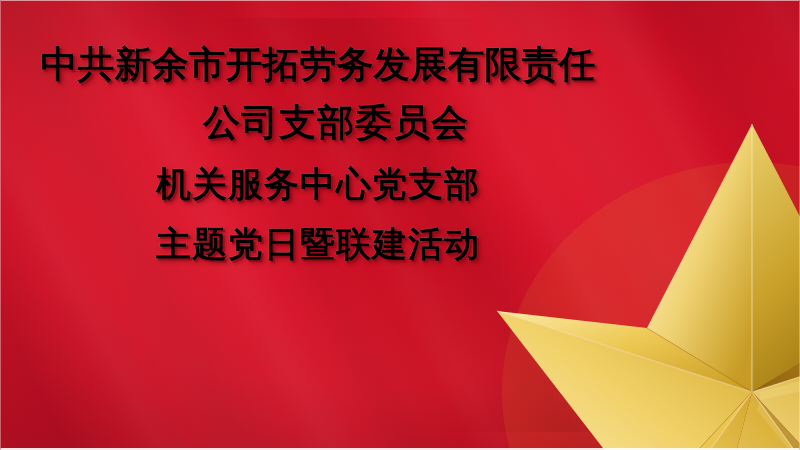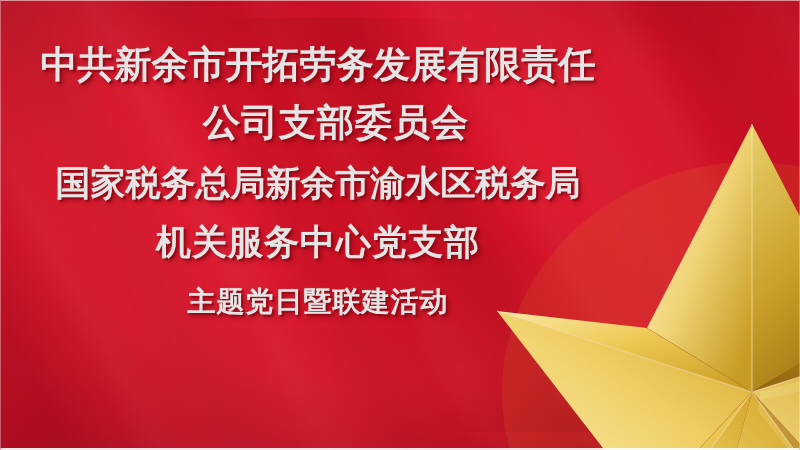--- a/index.html
+++ b/index.html
@@ -98,34 +98,34 @@
   .title-block {
     position: absolute;
     left: 0;
     top: 38px;
     width: 636px;
     z-index: 5;
   }
   .t-line {
     text-align: center;
     white-space: nowrap;
-    color: #e5e5e5;
+    color: #000000;
     font-family: "DejaVu Sans", "Liberation Sans", sans-serif;
     font-weight: 700;
     letter-spacing: 0.5px;
     text-shadow:
        2px 2px 0 rgba(150,8,20,0.85),
        3px 3px 4px rgba(110,4,14,0.55),
        0 0 1px rgba(255,248,225,0.6);
   }
   .t-line.l1 { font-size: 37px; line-height: 54px; letter-spacing: 0px; }
   .t-line.l2 { font-size: 37px; line-height: 62px; letter-spacing: 1px; padding-left: 36px; }
   .t-line.l3 { font-size: 35px; line-height: 58px; letter-spacing: 0px; }
   .t-line.l4 { font-size: 35px; line-height: 60px; letter-spacing: 1px; }
-  .t-line.l5 { font-size: 28px; line-height: 60px; letter-spacing: 1px; }
+  .t-line.l5 { font-size: 35px; line-height: 60px; letter-spacing: 1px; }
 
   
   .frame-edge {
     position: absolute;
     inset: 0;
     border-top: 1px solid rgba(255,255,255,0.55);
     border-bottom: 2px solid rgba(255,255,255,0.90);
     border-left: 1px solid rgba(255,255,255,0.35);
     border-right: 1px solid rgba(255,255,255,0.30);
     box-sizing: border-box;
@@ -215,19 +215,18 @@
       <g opacity="0.18">
         <path d="M760 392 L 950 340 L 950 360 L 760 400 Z" fill="#fff0b0"></path>
         <path d="M760 400 L 905 560 L 890 575 L 757 410 Z" fill="#fff0b0"></path>
       </g>
     </svg>
   </div>
 
   <div class="title-block">
     <div class="t-line l1">中共新余市开拓劳务发展有限责任</div>
     <div class="t-line l2">公司支部委员会</div>
-    <div class="t-line l3">国家税务总局新余市渝水区税务局</div>
     <div class="t-line l4">机关服务中心党支部</div>
     <div class="t-line l5">主题党日暨联建活动</div>
   </div>
 
   <div class="frame-edge"></div>
 </div>
 
 </body></html>

